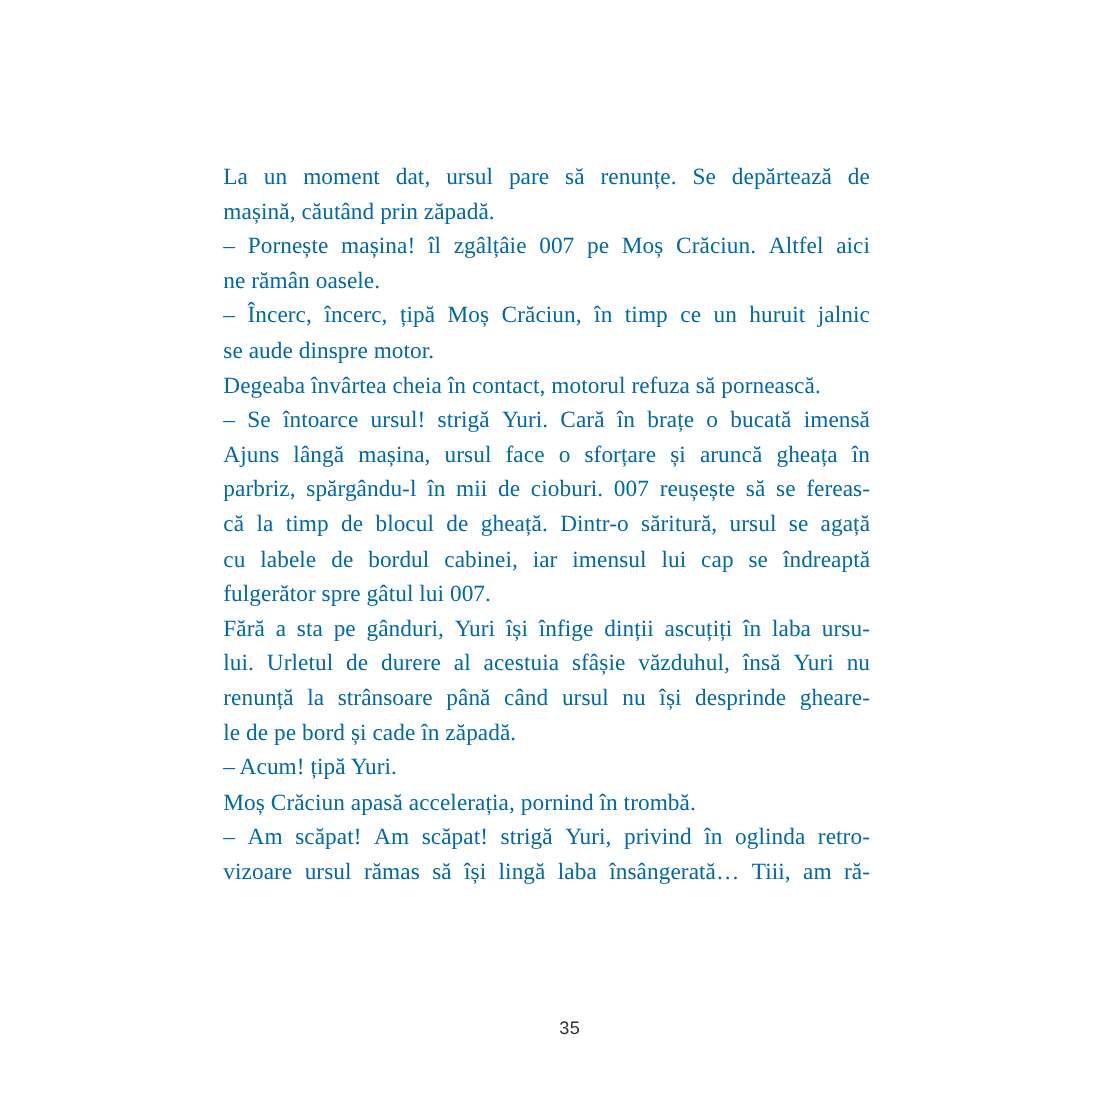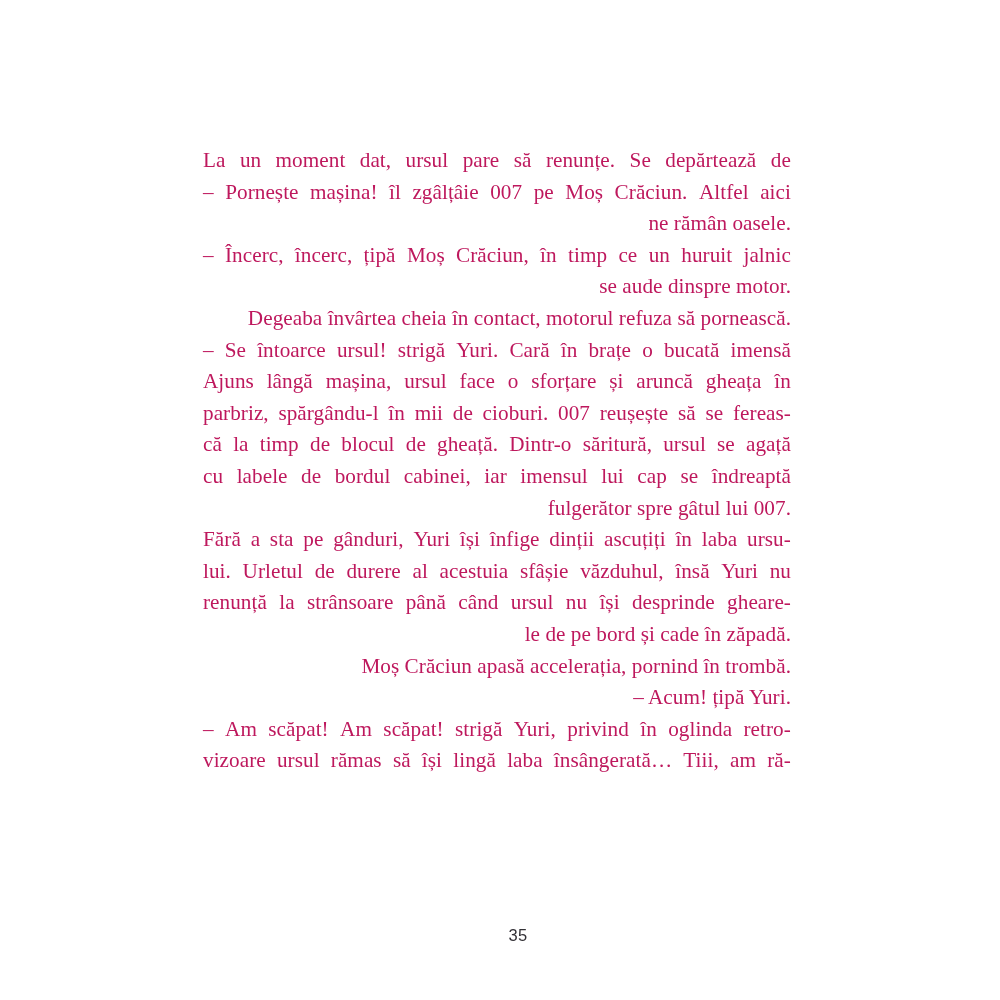--- a/index.html
+++ b/index.html
@@ -32,24 +32,23 @@
 
   .para {
     margin: 0;
     padding: 0;
   }
 
   .line {
     display: block;
     font-size: 21.2px;
     line-height: 31.6px;
-    color: #be185d;
+    color: #0369a1;
     letter-spacing: 0.05px;
     white-space: pre;
-    text-align: right;
     -webkit-font-smoothing: antialiased;
   }
 
   
   .line.j {
     display: flex;
     justify-content: space-between;
     white-space: normal;
   }
   .line.j > .w {
@@ -90,20 +89,21 @@
           <span class="w">moment</span>
           <span class="w">dat,</span>
           <span class="w">ursul</span>
           <span class="w">pare</span>
           <span class="w">să</span>
           <span class="w">renunțe.</span>
           <span class="w">Se</span>
           <span class="w">depărtează</span>
           <span class="w">de</span>
         </span>
+        <span class="line last">mașină, căutând prin zăpadă.</span>
       </div>
       <div class="para">
         <span class="line j">
           <span class="w">–</span>
           <span class="w">Pornește</span>
           <span class="w">mașina!</span>
           <span class="w">îl</span>
           <span class="w">zgâlțâie</span>
           <span class="w">007</span>
           <span class="w">pe</span>
@@ -243,24 +243,24 @@
           <span class="w">când</span>
           <span class="w">ursul</span>
           <span class="w">nu</span>
           <span class="w">își</span>
           <span class="w">desprinde</span>
           <span class="w">gheare-</span>
         </span>
         <span class="line last">le de pe bord și cade în zăpadă.</span>
       </div>
       <div class="para">
+        <span class="line last">– Acum! țipă Yuri.</span>
+      </div>
+      <div class="para">
         <span class="line last">Moș Crăciun apasă accelerația, pornind în trombă.</span>
-      </div>
-      <div class="para">
-        <span class="line last">– Acum! țipă Yuri.</span>
       </div>
       <div class="para">
         <span class="line j">
           <span class="w">–</span>
           <span class="w">Am</span>
           <span class="w">scăpat!</span>
           <span class="w">Am</span>
           <span class="w">scăpat!</span>
           <span class="w">strigă</span>
           <span class="w">Yuri,</span>

